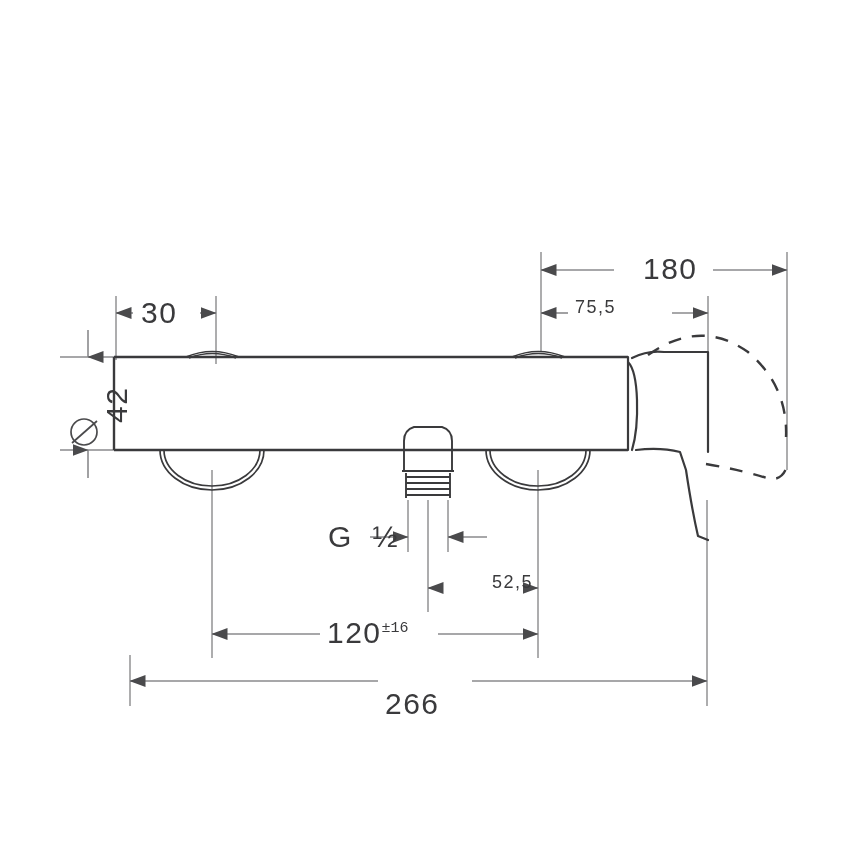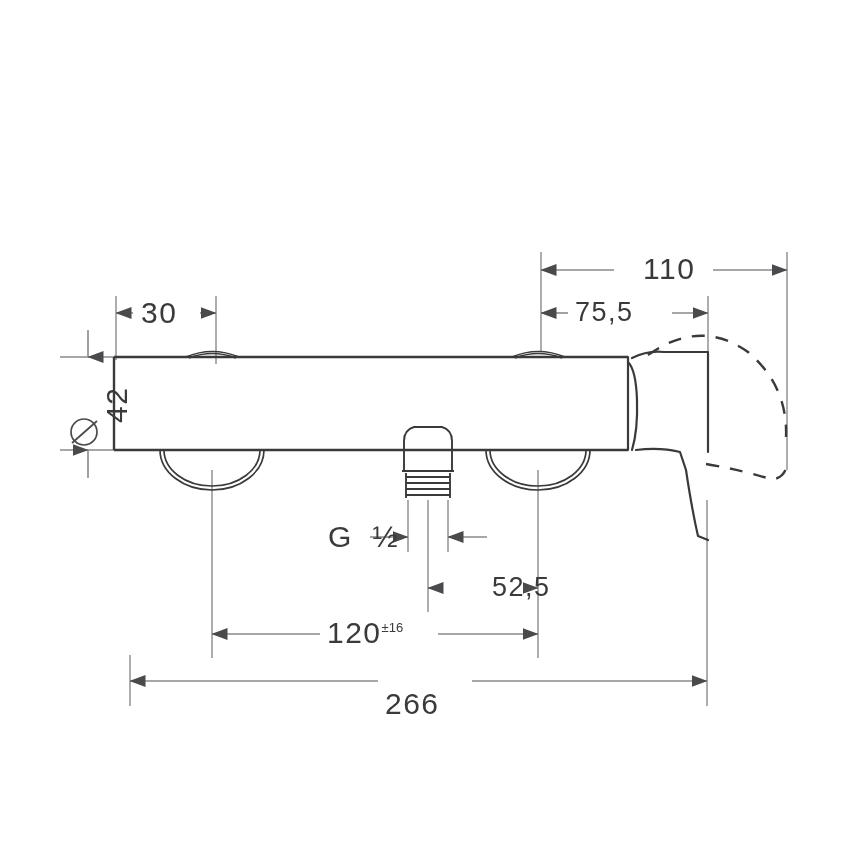--- a/index.html
+++ b/index.html
@@ -12,22 +12,22 @@
   #drawing{position:absolute;left:0;top:0;width:850px;height:850px;}
   .dimtext{
     position:absolute;
     font-family:"Liberation Sans", sans-serif;
     color:#3a3a3c;
     white-space:pre;
     letter-spacing:1.5px;
     user-select:none;
   }
   .t-big{font-size:30px;}
-  .t-mid{font-size:27px;}
-  .t-sup{font-size:13px;letter-spacing:0px;vertical-align:super;}
+  .t-mid{font-size:18px;}
+  .t-sup{font-size:15px;letter-spacing:0px;vertical-align:super;font-family:Liberation Mono, monospace;}
   .rot{transform-origin:0 0;transform:rotate(-90deg);}
 </style>
 </head>
 <body>
 
 <div id="stage">
 
   <svg id="drawing" viewBox="0 0 850 850" xmlns="http://www.w3.org/2000/svg">
 
     <defs>
@@ -150,21 +150,21 @@
       <line x1="130" y1="681" x2="378" y2="681" marker-start="url(#ar-l)"></line>
       <line x1="472" y1="681" x2="707" y2="681" marker-end="url(#ar-r)"></line>
     </g>
 
     <g id="diameter-symbol" stroke="#4a4a4c" stroke-width="1.7" fill="none">
       <circle cx="84" cy="432" r="13"></circle>
       <line x1="72" y1="443" x2="97" y2="421"></line>
     </g>
   </svg>
 
-  <div class="dimtext t-big" style="left:643px;top:252px;">110</div>
+  <div class="dimtext t-big" style="left:643px;top:252px;">180</div>
 
   <div class="dimtext t-mid" style="left:575px;top:297px;">75,5</div>
 
   <div class="dimtext t-big" style="left:141px;top:296px;">30</div>
 
   <div class="dimtext t-big rot" style="left:100px;top:423px;">42</div>
 
   <div class="dimtext t-big" style="left:300px;top:520px;margin-left:28px;">G  ½</div>
 
   <div class="dimtext t-mid" style="left:446px;top:572px;margin-left:46px;">52,5</div>

